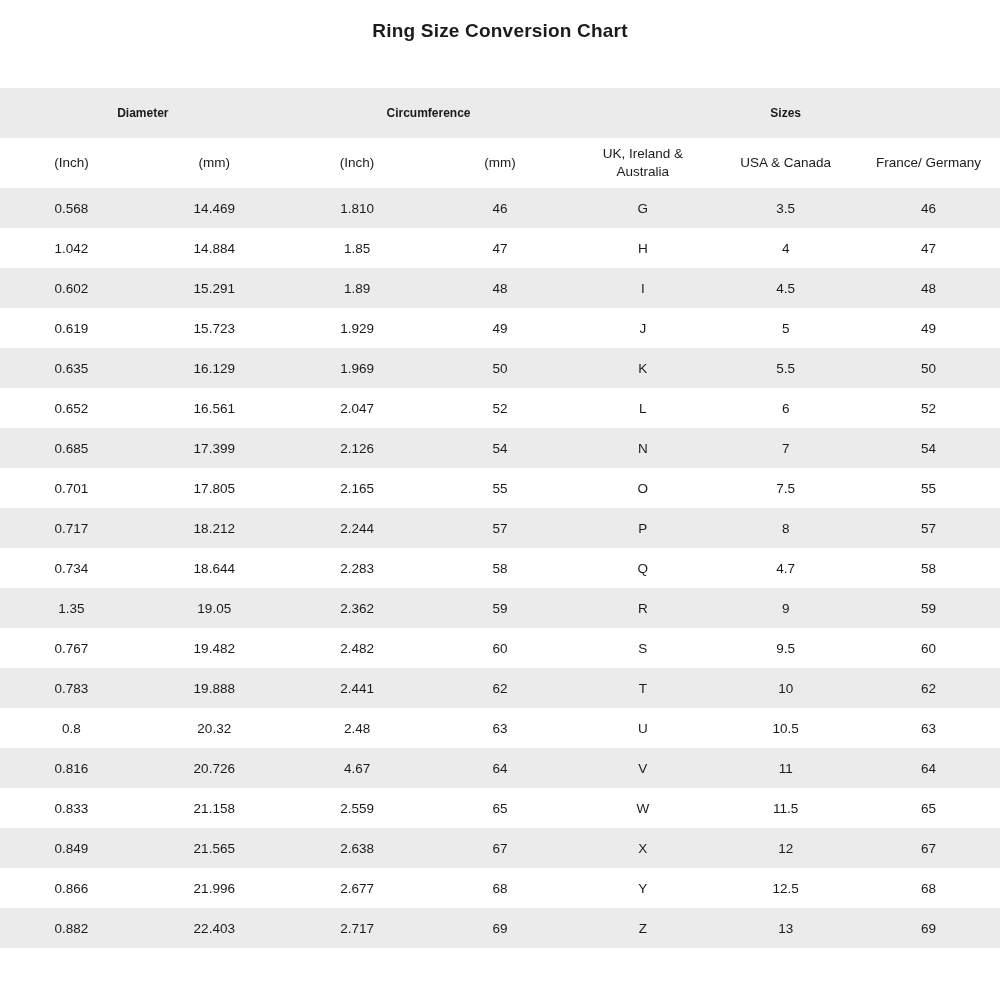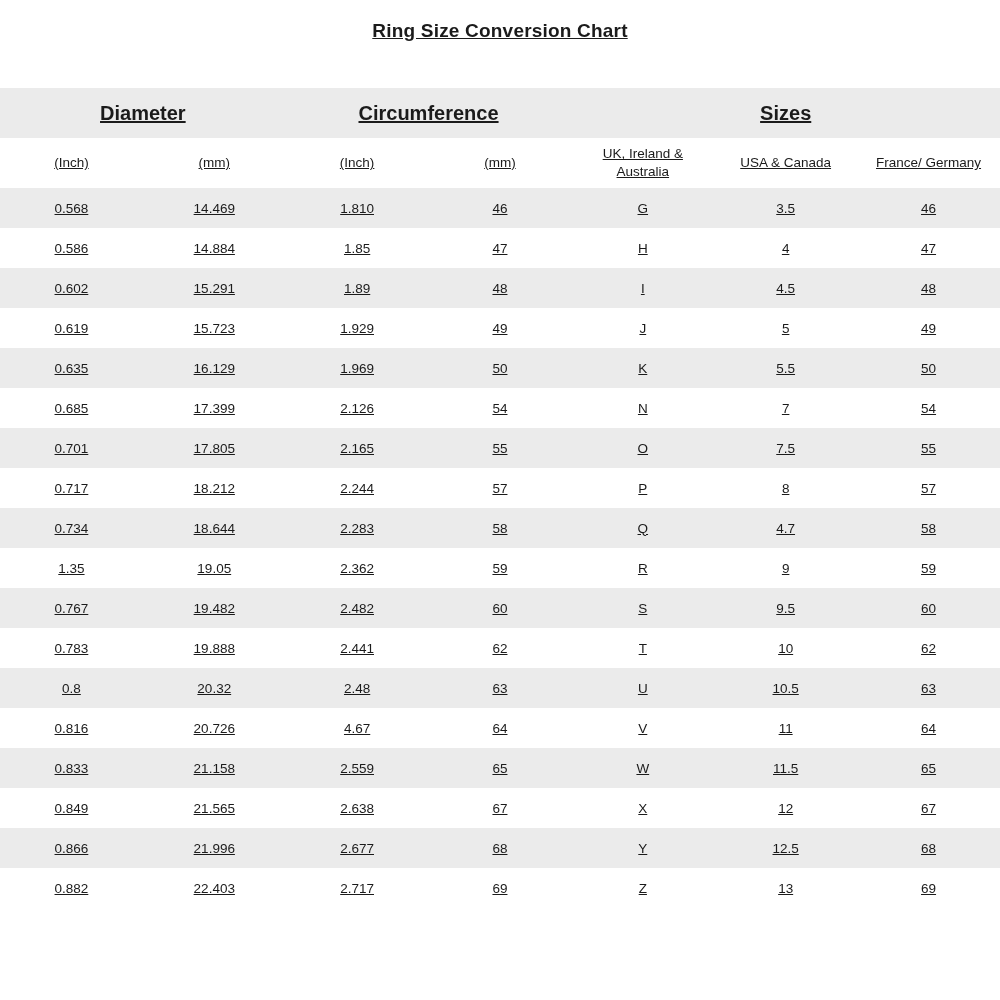--- a/index.html
+++ b/index.html
@@ -9,21 +9,20 @@
     width: 1000px;
     height: 1000px;
     font-family: "Liberation Sans", sans-serif;
     color: #1b1b1b;
     -webkit-font-smoothing: antialiased;
   }
   .page {
     width: 1000px;
     height: 1000px;
     overflow: hidden;
-    text-decoration: underline;
   }
   .chart-title {
     margin: 0;
     padding-top: 20px;
     height: 22px;
     line-height: 22px;
     text-align: center;
     font-size: 19px;
     font-weight: bold;
     letter-spacing: 0.2px;
@@ -40,21 +39,21 @@
     text-align: center;
     vertical-align: middle;
     padding: 0 6px;
     border: none;
   }
   tr.group-header-row {
     background: #ebebeb;
     height: 50px;
   }
   tr.group-header-row th {
-    font-size: 20px;
+    font-size: 12px;
     font-weight: bold;
   }
   tr.sub-header-row {
     background: #ffffff;
     height: 50px;
     padding-left: 48px;
   }
   tr.sub-header-row th {
     font-size: 13.5px;
     font-weight: normal;
@@ -111,21 +110,21 @@
         <tr class="data-row">
           <td>0.568</td>
           <td>14.469</td>
           <td>1.810</td>
           <td>46</td>
           <td>G</td>
           <td>3.5</td>
           <td>46</td>
         </tr>
         <tr class="data-row">
-          <td>0.586</td>
+          <td>1.042</td>
           <td>14.884</td>
           <td>1.85</td>
           <td>47</td>
           <td>H</td>
           <td>4</td>
           <td>47</td>
         </tr>
         <tr class="data-row">
           <td>0.602</td>
           <td>15.291</td>
@@ -147,20 +146,29 @@
         <tr class="data-row">
           <td>0.635</td>
           <td>16.129</td>
           <td>1.969</td>
           <td>50</td>
           <td>K</td>
           <td>5.5</td>
           <td>50</td>
         </tr>
         <tr class="data-row">
+          <td>0.652</td>
+          <td>16.561</td>
+          <td>2.047</td>
+          <td>52</td>
+          <td>L</td>
+          <td>6</td>
+          <td>52</td>
+        </tr>
+        <tr class="data-row">
           <td>0.685</td>
           <td>17.399</td>
           <td>2.126</td>
           <td>54</td>
           <td>N</td>
           <td>7</td>
           <td>54</td>
         </tr>
         <tr class="data-row">
           <td>0.701</td>

